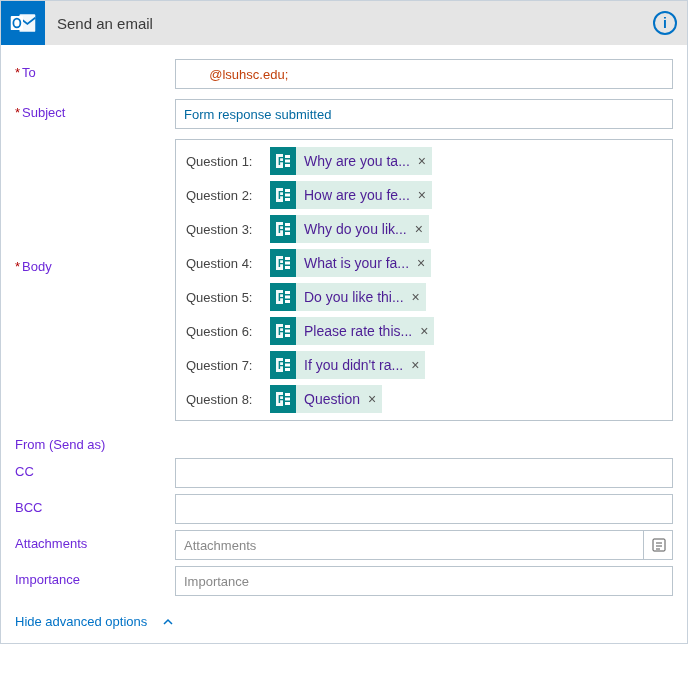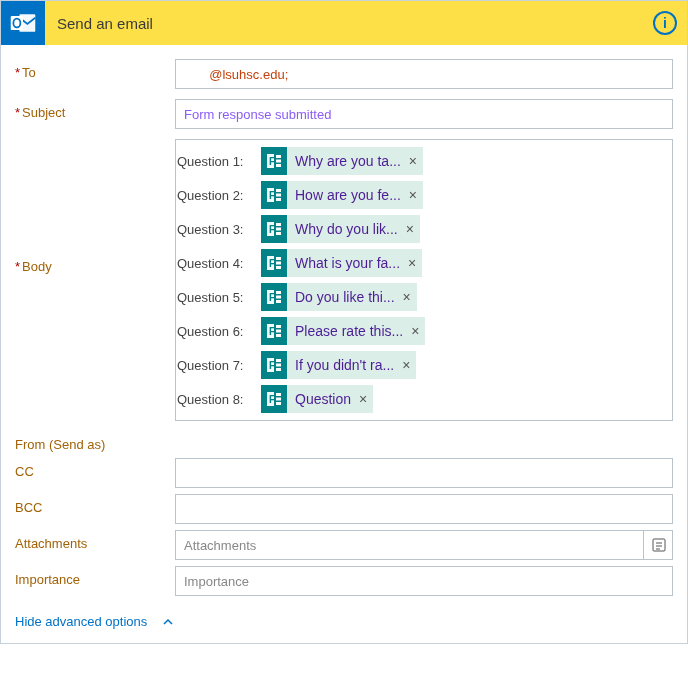--- a/index.html
+++ b/index.html
@@ -9,21 +9,21 @@
     color: #333;
     background: #fff;
     width: 688px;
   }
   .card {
     border: 1px solid #c7d1db;
   }
   .header {
     display: flex;
     align-items: center;
-    background: #fde047;
+    background: #e5e5e5;
     height: 44px;
     padding: 0 10px 0 0;
   }
   .app-icon {
     width: 44px;
     height: 44px;
     background: #0072c6;
     display: flex;
     align-items: center;
     justify-content: center;
@@ -50,47 +50,47 @@
   .row {
     display: flex;
     align-items: flex-start;
     margin-bottom: 10px;
   }
   .row.compact { margin-bottom: 6px; }
   .label {
     width: 160px;
     padding-top: 6px;
     font-size: 13px;
-    color: #a16207;
+    color: #6d28d9;
   }
   .req::before {
     content: "*";
     color: #b00000;
     margin-right: 2px;
   }
   .field {
     flex: 1;
   }
   .input {
     width: 100%;
     border: 1px solid #b9c4cd;
     background: #fff;
     height: 30px;
     padding: 4px 8px;
     font-size: 13px;
-    color: #8b5cf6;
+    color: #0369a1;
     outline: none;
   }
   .input::placeholder { color: #888; }
   .input.blurred-text {
     color: #c2410c;
   }
   .body-box {
     border: 1px solid #b9c4cd;
-    padding: 6px 6px 2px 1px;
+    padding: 6px 6px 2px 10px;
     min-height: 60px;
   }
   .qrow {
     display: flex;
     align-items: center;
     margin-bottom: 4px;
     height: 30px;
   }
   .qlabel {
     width: 84px;

